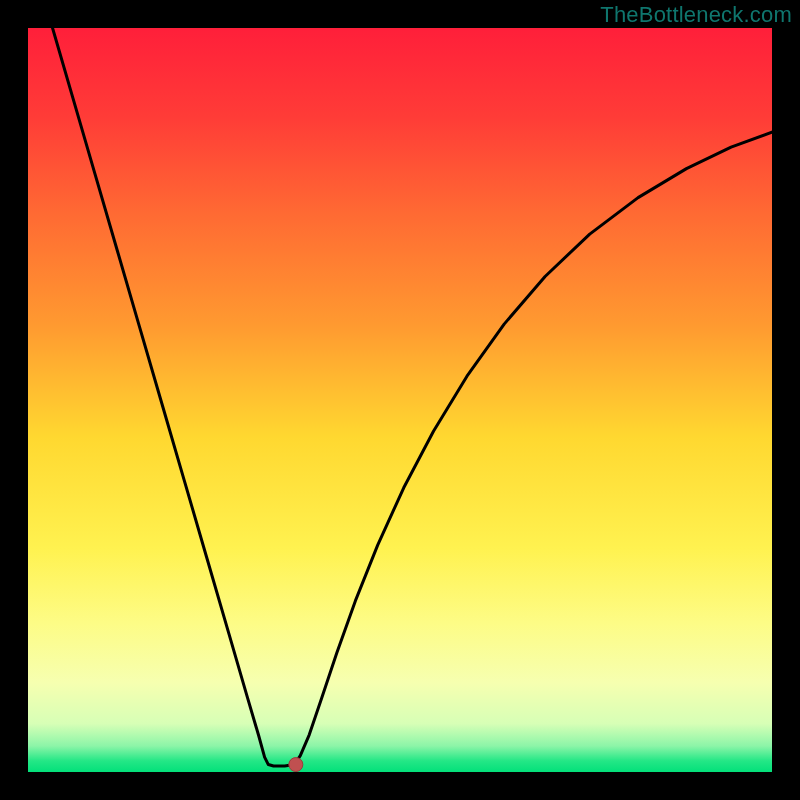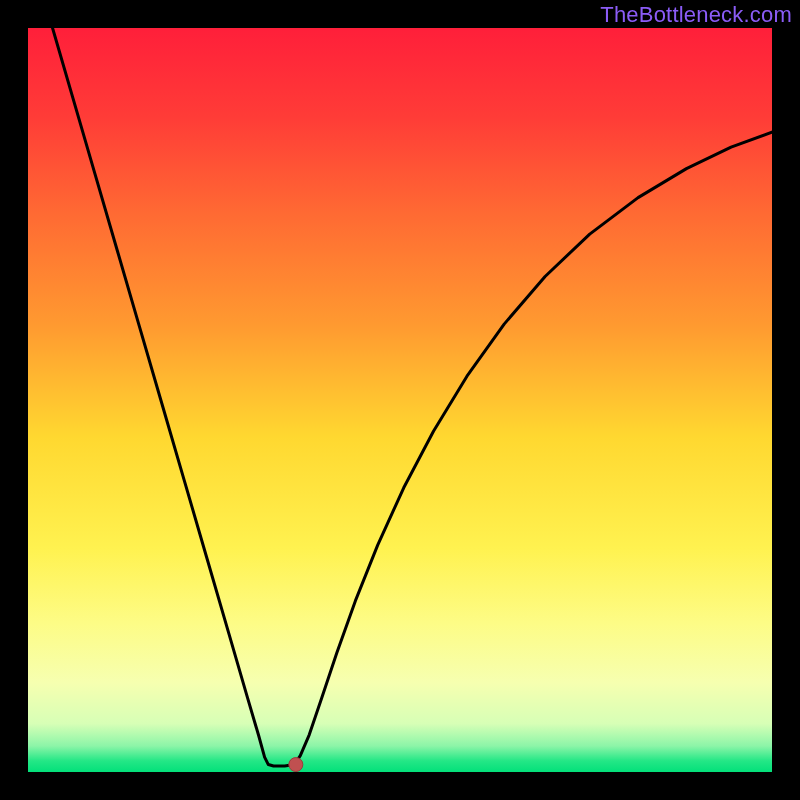--- a/index.html
+++ b/index.html
@@ -14,21 +14,21 @@
   .frame {
     position: relative;
     width: 800px;
     height: 800px;
     background: #000;
   }
   .watermark {
     position: absolute;
     top: 2px;
     right: 8px;
-    color: #8b5cf6;
+    color: #0f766e;
     font-size: 22px;
     font-weight: 500;
     letter-spacing: 0.2px;
     z-index: 10;
   }
   .plot {
     position: absolute;
     left: 28px;
     top: 28px;
     width: 744px;

